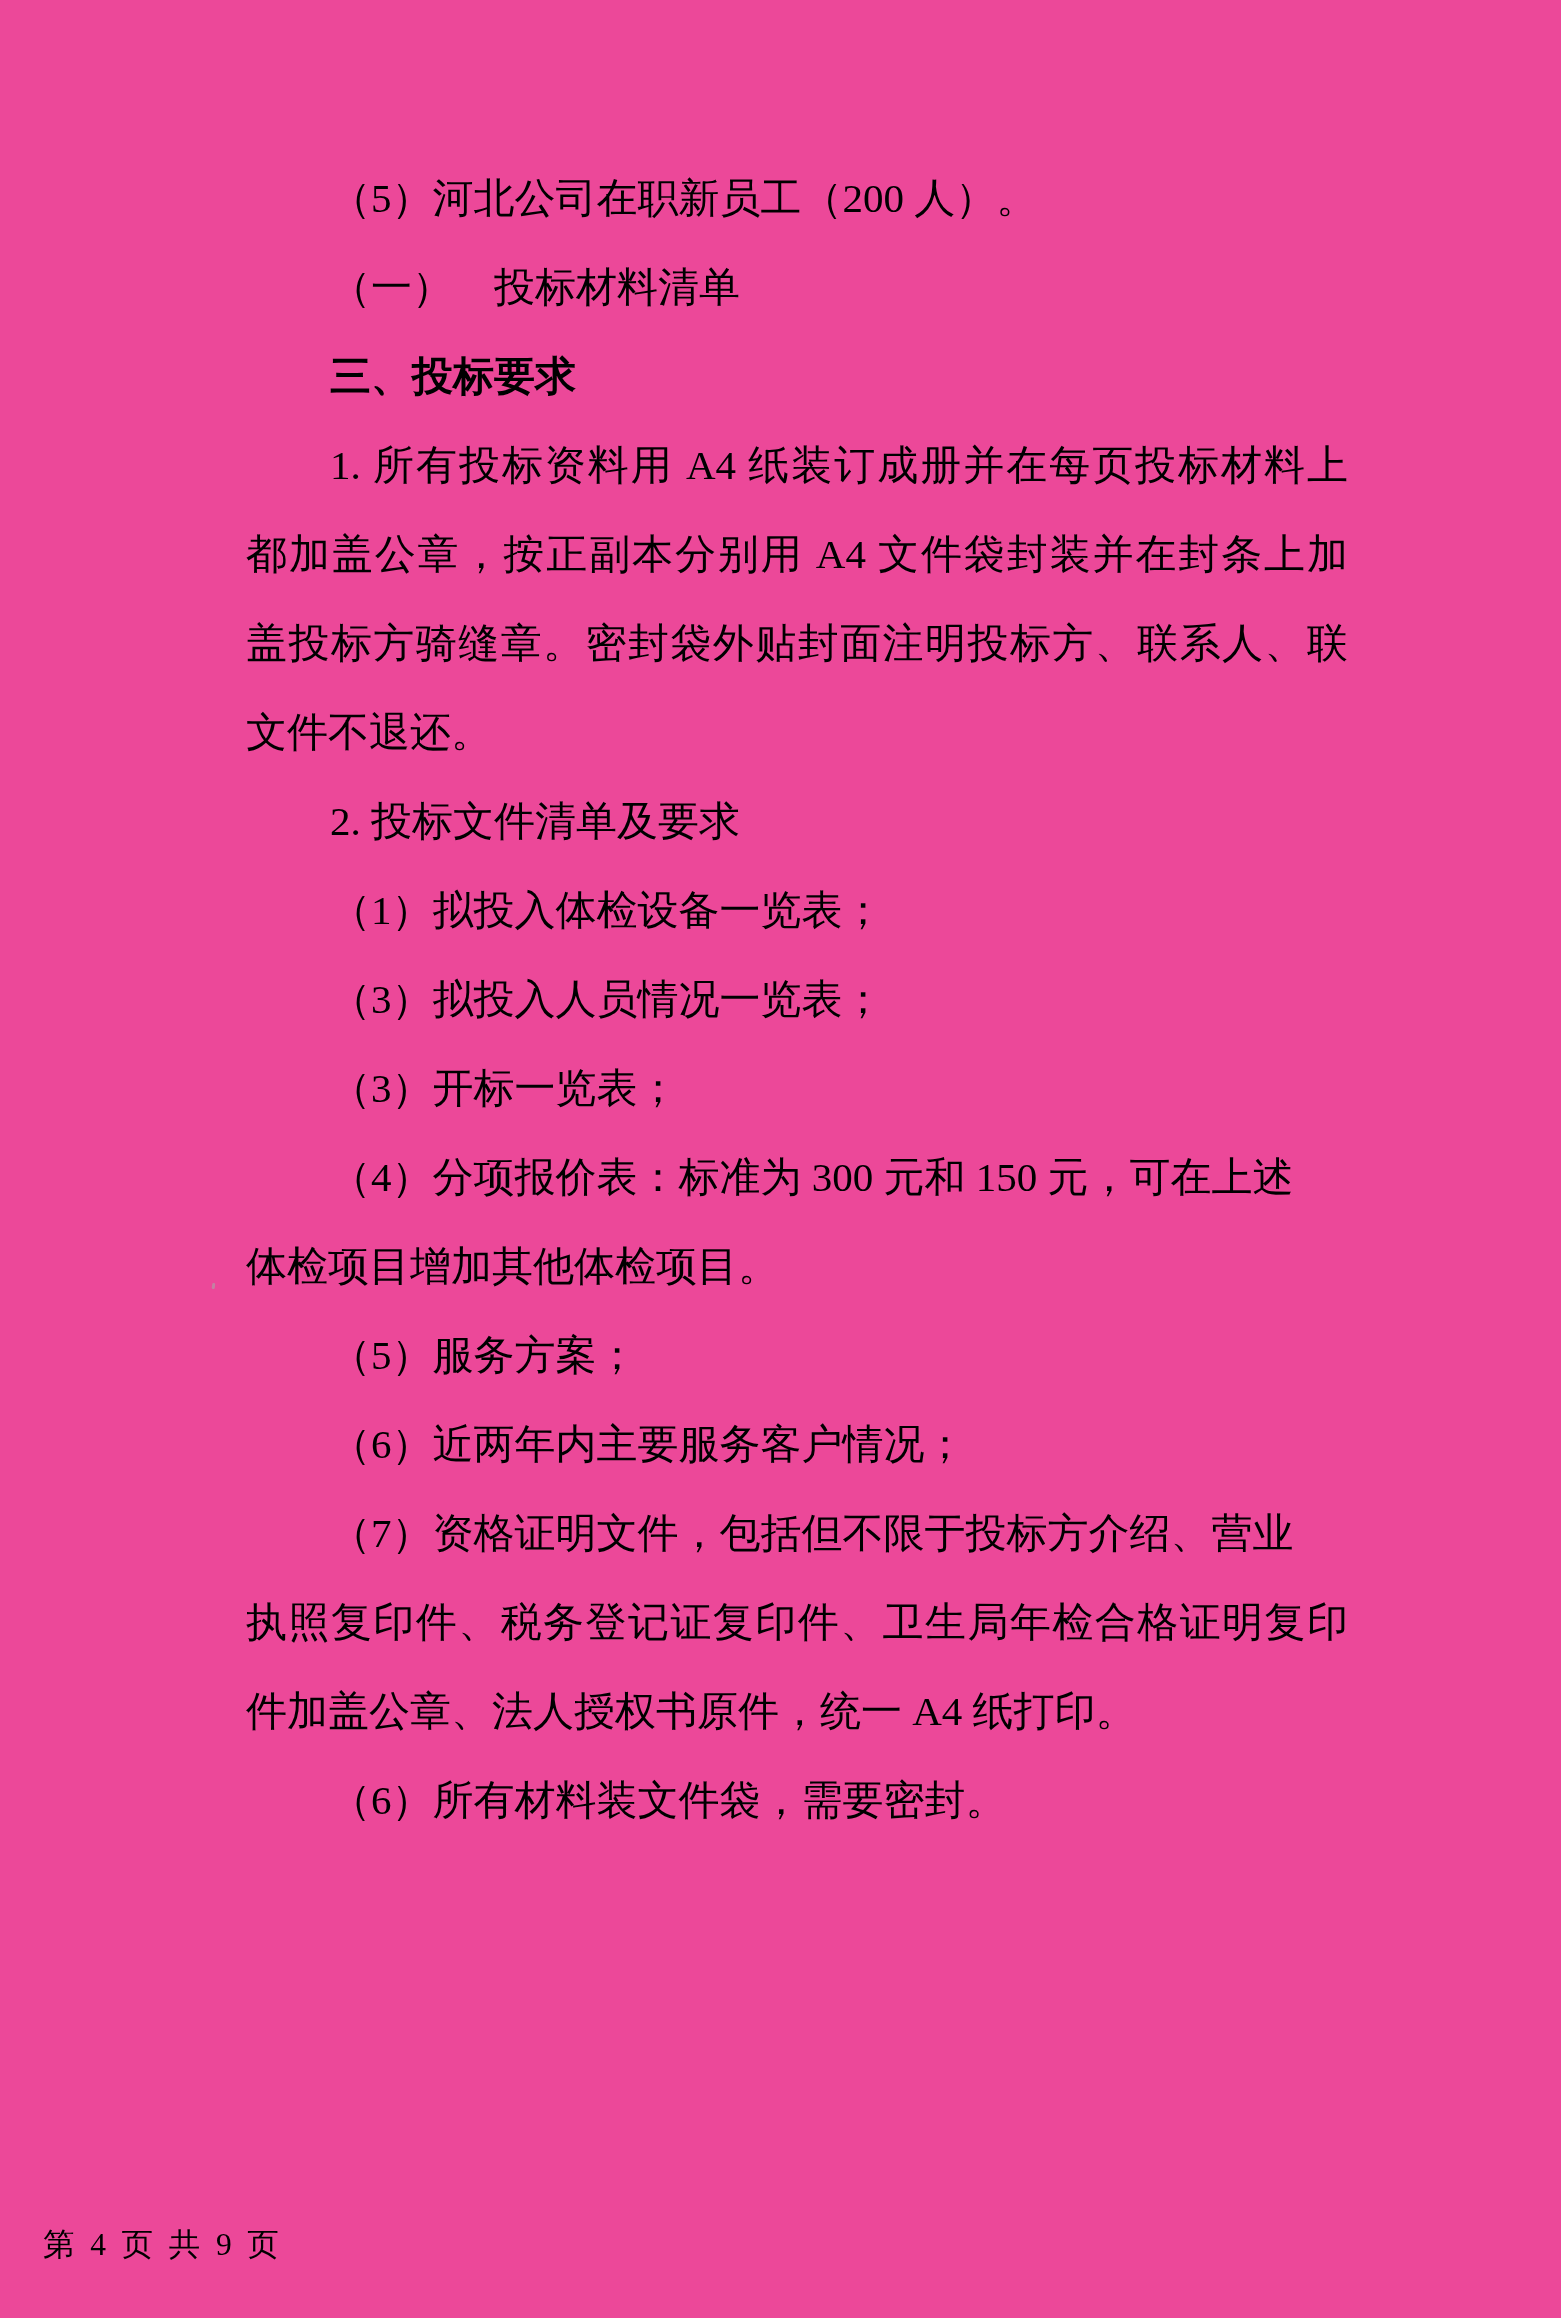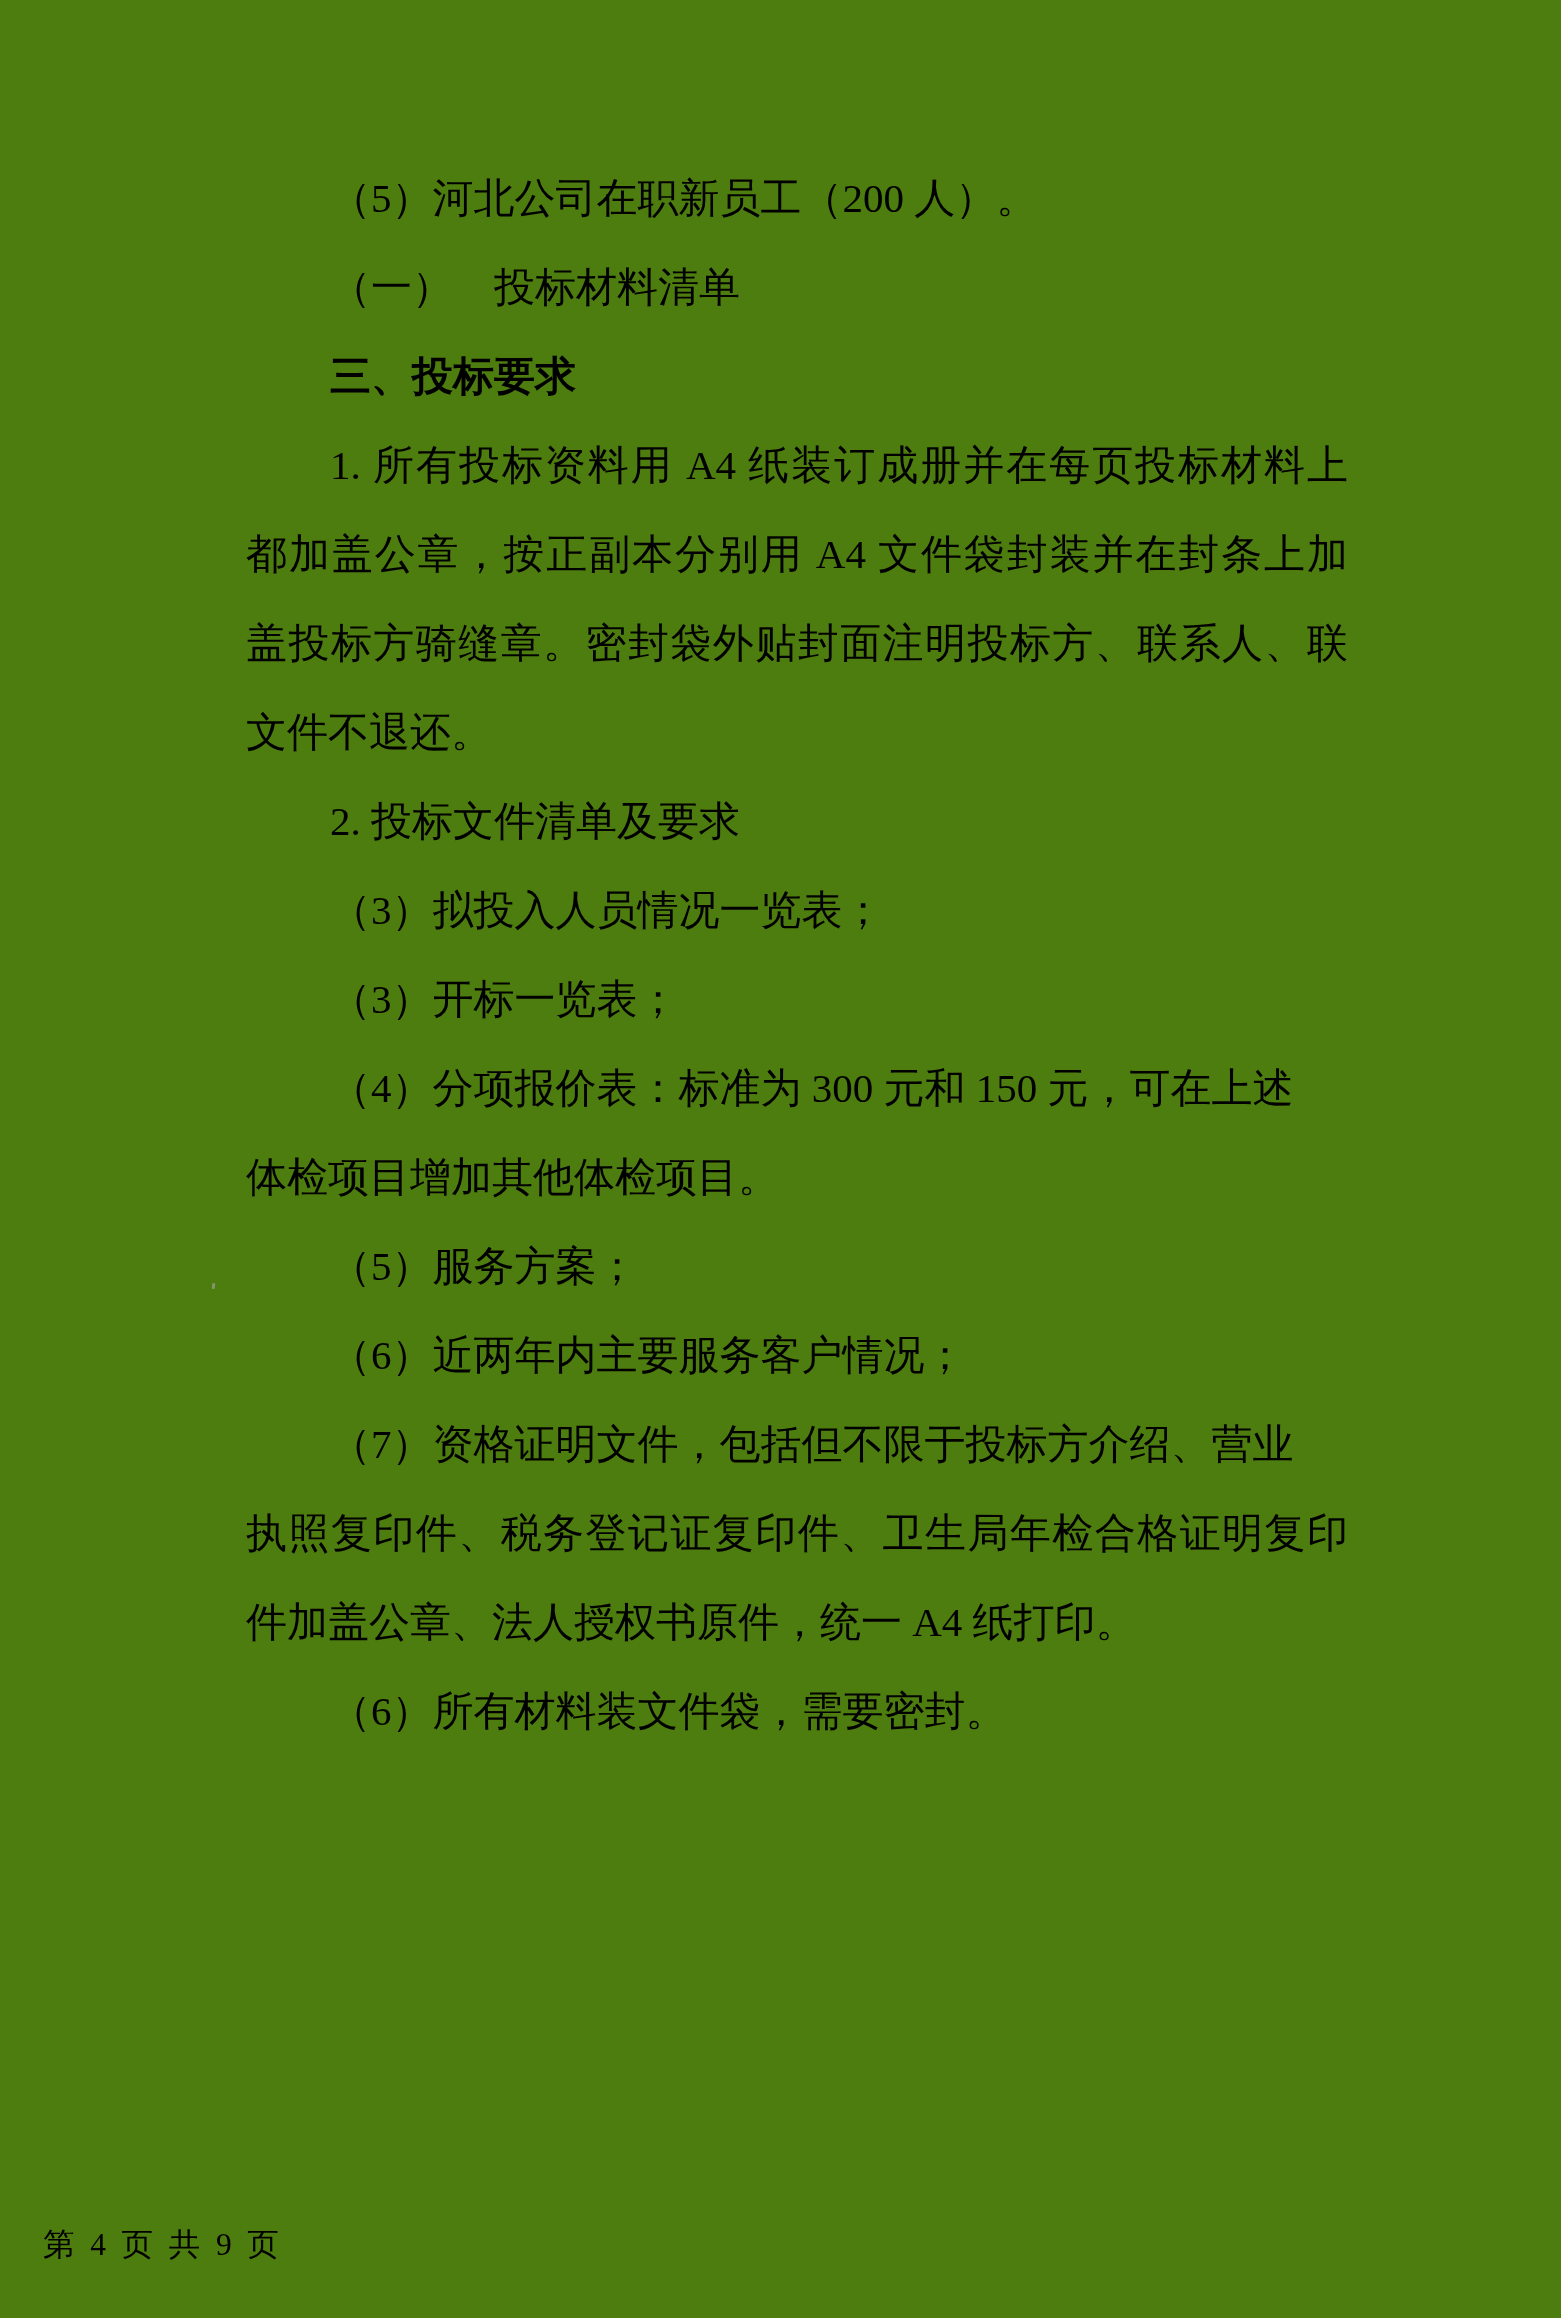--- a/index.html
+++ b/index.html
@@ -11,21 +11,21 @@
     position: relative;
     width: 1561px;
     height: 2319px;
     overflow: hidden;
     font-family: "Liberation Serif", "DejaVu Serif", serif;
     color: #000000;
   }
   .page {
     position: absolute;
     inset: 0;
-    background: #4d7c0f;
+    background: #ec4899;
   }
   .doc {
     position: absolute;
     left: 246px;
     top: 154px;
     width: 1102px;
   }
   .line {
     font-size: 41px;
     line-height: 89px;
@@ -72,20 +72,21 @@
 <div class="page">
   <div class="doc" id="doc">
       <div class="line ind">（5）河北公司在职新员工（200 人）。</div>
       <div class="line ind">（一）　投标材料清单</div>
       <div class="line ind bold">三、投标要求</div>
       <div class="line ind just">1. 所有投标资料用 A4 纸装订成册并在每页投标材料上</div>
       <div class="line just">都加盖公章，按正副本分别用 A4 文件袋封装并在封条上加</div>
       <div class="line just">盖投标方骑缝章。密封袋外贴封面注明投标方、联系人、联</div>
       <div class="line">文件不退还。</div>
       <div class="line ind">2. 投标文件清单及要求</div>
+      <div class="line ind">（1）拟投入体检设备一览表；</div>
       <div class="line ind">（3）拟投入人员情况一览表；</div>
       <div class="line ind">（3）开标一览表；</div>
       <div class="line ind">（4）分项报价表：标准为 300 元和 150 元，可在上述</div>
       <div class="line">体检项目增加其他体检项目。</div>
       <div class="line ind">（5）服务方案；</div>
       <div class="line ind">（6）近两年内主要服务客户情况；</div>
       <div class="line ind">（7）资格证明文件，包括但不限于投标方介绍、营业</div>
       <div class="line just">执照复印件、税务登记证复印件、卫生局年检合格证明复印</div>
       <div class="line">件加盖公章、法人授权书原件，统一 A4 纸打印。</div>
       <div class="line ind">（6）所有材料装文件袋，需要密封。</div>

